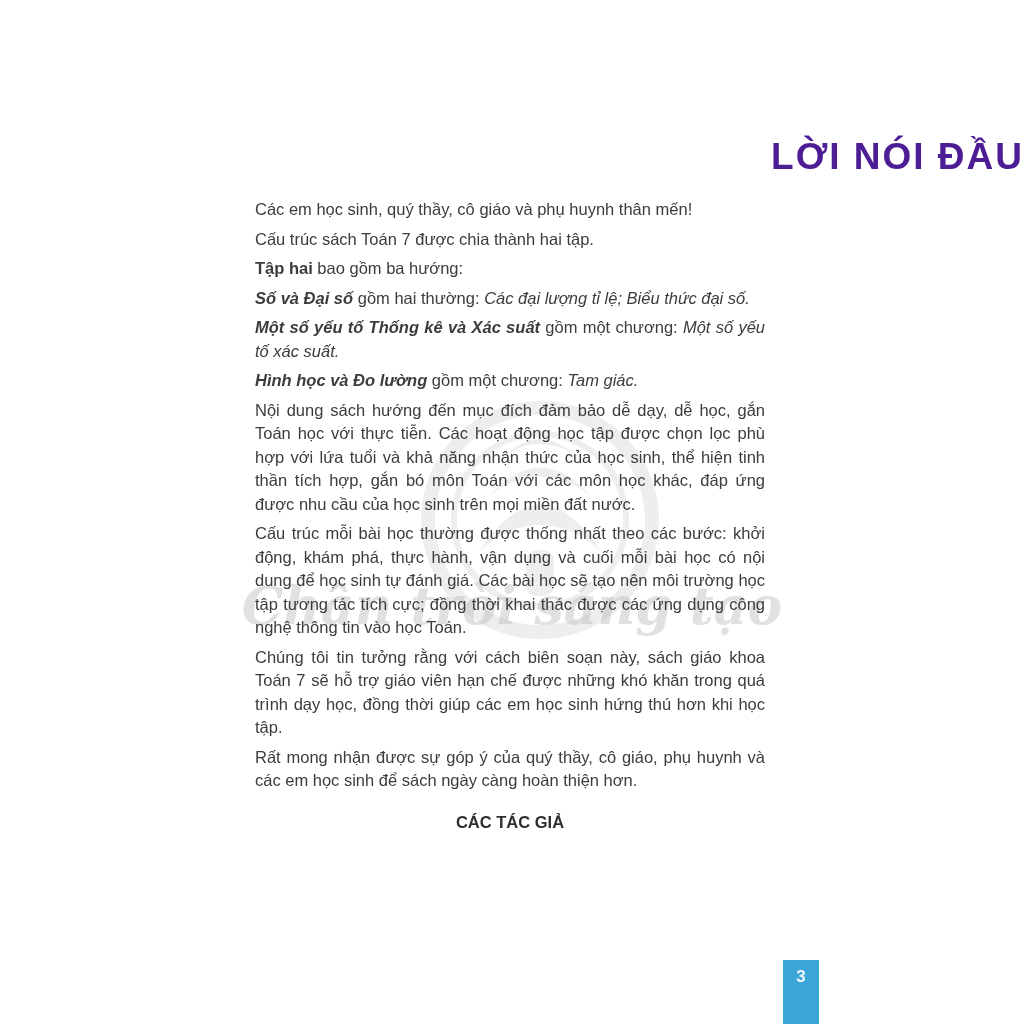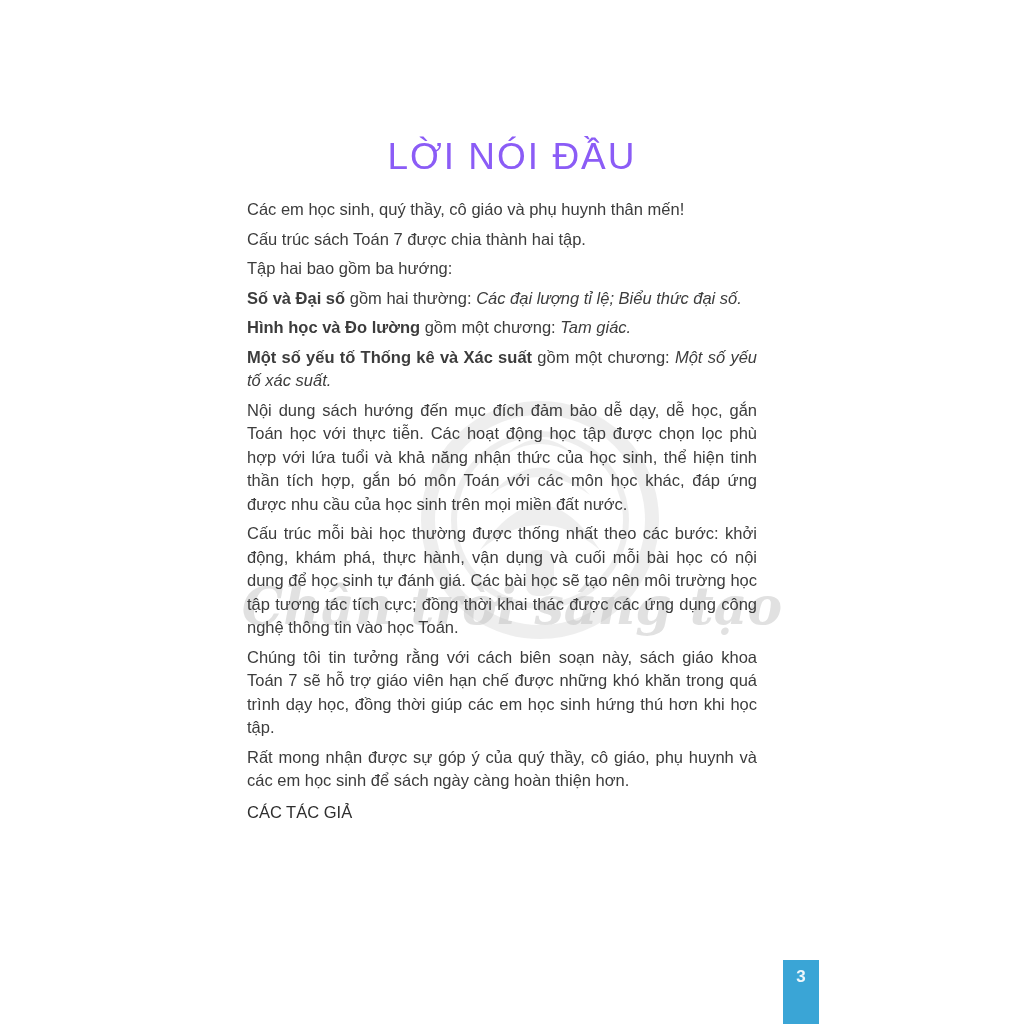--- a/index.html
+++ b/index.html
@@ -15,51 +15,51 @@
     position: relative;
     width: 1024px;
     height: 1024px;
     background: #ffffff;
   }
   .title {
     position: absolute;
     top: 136px;
     left: 0;
     width: 1024px;
-    text-align: center;
+    text-align: right;
     font-size: 37px;
-    font-weight: normal;
+    font-weight: bold;
     letter-spacing: 2px;
-    color: #8b5cf6;
+    color: #4c1d95;
     margin: 0;
     z-index: 2;
   }
   .content {
     position: absolute;
     top: 198px;
-    left: 247px;
+    left: 255px;
     width: 510px;
     z-index: 2;
   }
   .para {
     margin: 0 0 6px 0;
     font-size: 16.5px;
     line-height: 23.5px;
     color: #3c3c3c;
     text-align: justify;
   }
   .seg-normal { }
-  .seg-bold { font-weight: normal; }
+  .seg-bold { font-weight: bold; }
   .seg-italic { font-style: italic; }
-  .seg-bold-italic { font-weight: bold; }
+  .seg-bold-italic { font-weight: bold; font-style: italic; }
   .seg-blue-bold { font-weight: bold; color: #3aa8dc; }
   .signature {
-    margin-top: 10px;
-    text-align: left;
-    font-weight: normal;
+    margin-top: 20px;
+    text-align: center;
+    font-weight: bold;
     font-size: 16.5px;
     color: #2e2e2e;
   }
   .watermark {
     position: absolute;
     top: 400px;
     left: 330px;
     width: 420px;
     height: 280px;
     z-index: 1;
@@ -117,22 +117,22 @@
   <div class="watermark-text">Chân trời sáng tạo</div>
 
   <h1 class="title">LỜI NÓI ĐẦU</h1>
 
   <div class="content">
     <div>
         <p class="para"><span class="seg-normal">Các em học sinh, quý thầy, cô giáo và phụ huynh thân mến!</span></p>
         <p class="para"><span class="seg-normal">Cấu trúc sách Toán 7 được chia thành hai tập.</span></p>
         <p class="para"><span class="seg-bold">Tập hai</span><span class="seg-normal"> bao gồm ba hướng:</span></p>
         <p class="para"><span class="seg-bold-italic">Số và Đại số</span><span class="seg-normal"> gồm hai thường: </span><span class="seg-italic">Các đại lượng tỉ lệ; Biểu thức đại số.</span></p>
+        <p class="para"><span class="seg-bold-italic">Một số yếu tố Thống kê và Xác suất</span><span class="seg-normal"> gồm một chương: </span><span class="seg-italic">Một số yếu tố xác suất.</span></p>
         <p class="para"><span class="seg-bold-italic">Hình học và Đo lường</span><span class="seg-normal"> gồm một chương: </span><span class="seg-italic">Tam giác.</span></p>
-        <p class="para"><span class="seg-bold-italic">Một số yếu tố Thống kê và Xác suất</span><span class="seg-normal"> gồm một chương: </span><span class="seg-italic">Một số yếu tố xác suất.</span></p>
         <p class="para"><span class="seg-normal">Nội dung sách hướng đến mục đích đảm bảo dễ dạy, dễ học, gắn Toán học với thực tiễn. Các hoạt động học tập được chọn lọc phù hợp với lứa tuổi và khả năng nhận thức của học sinh, thể hiện tinh thần tích hợp, gắn bó môn Toán với các môn học khác, đáp ứng được nhu cầu của học sinh trên mọi miền đất nước.</span></p>
         <p class="para"><span class="seg-normal">Cấu trúc mỗi bài học thường được thống nhất theo các bước: khởi động, khám phá, thực hành, vận dụng và cuối mỗi bài học có nội dung để học sinh tự đánh giá. Các bài học sẽ tạo nên môi trường học tập tương tác tích cực; đồng thời khai thác được các ứng dụng công nghệ thông tin vào học Toán.</span></p>
         <p class="para"><span class="seg-normal">Chúng tôi tin tưởng rằng với cách biên soạn này, sách giáo khoa Toán 7 sẽ hỗ trợ giáo viên hạn chế được những khó khăn trong quá trình dạy học, đồng thời giúp các em học sinh hứng thú hơn khi học tập.</span></p>
         <p class="para"><span class="seg-normal">Rất mong nhận được sự góp ý của quý thầy, cô giáo, phụ huynh và các em học sinh để sách ngày càng hoàn thiện hơn.</span></p>
       </div>
     <div class="signature">CÁC TÁC GIẢ</div>
   </div>
 
   <div class="page-number-box">
     <span>3</span>

